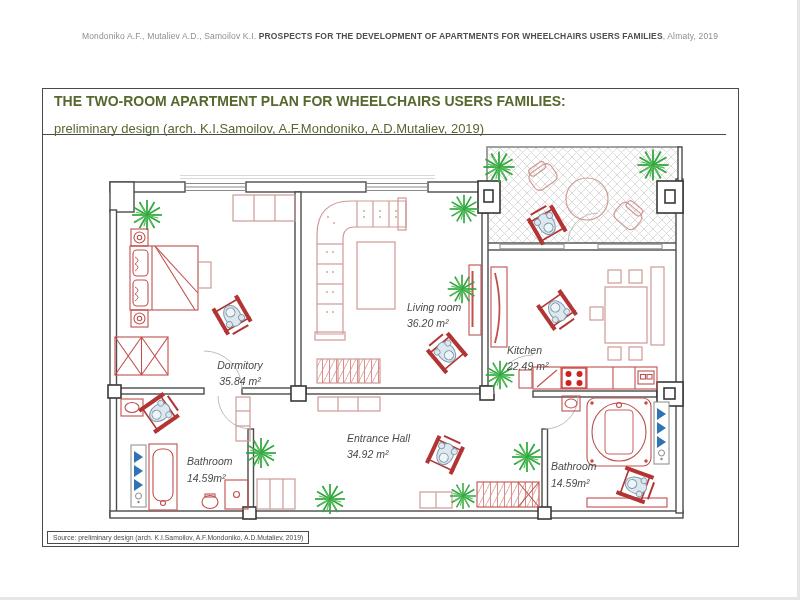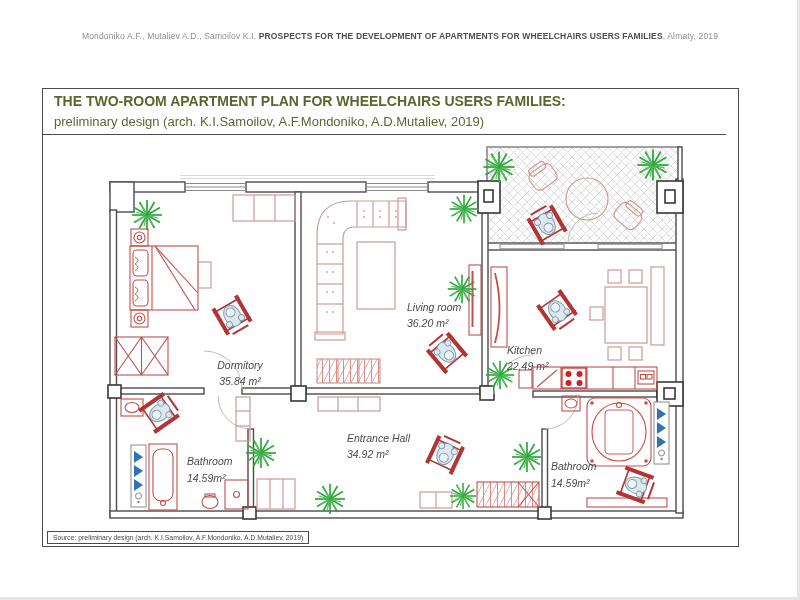--- a/index.html
+++ b/index.html
@@ -8,21 +8,21 @@
   .edge-r { position:absolute; right:0; top:0; width:3px; height:100%; background:#e6e6e6; }
   .edge-b { position:absolute; left:0; bottom:0; width:100%; height:3px; background:#e6e6e6; }
   .doc-header { position:absolute; top:31px; left:0; right:0; text-align:center;
                 font-size:8.5px; color:#8f8f8f; letter-spacing:0.15px; }
   .doc-header b { color:#4f4f4f; }
   .panel { position:absolute; left:42px; top:88px; width:695px; height:457px;
            border:1.5px solid #4a4a4a; background:#fff; }
   .title-block { position:absolute; top:0; left:0; right:12px; height:41px;
                  border-bottom:1.4px solid #4a4a4a; padding:4px 11px 0 11px; }
   .panel-title { font-size:14px; font-weight:bold; color:#56682e; }
-  .panel-subtitle { font-size:13px; color:#56682e; margin-top:5px; }
+  .panel-subtitle { font-size:13px; color:#56682e; margin-top:12px; }
   .plan-svg { position:absolute; left:52px; top:50px; }
   .source-box { position:absolute; left:4px; bottom:2px; border:1px solid #4a4a4a;
                 font-size:6.8px; color:#4a4a4a; padding:2px 5px 2px 5px; background:#fff; }
   
   .wall  { fill:#ffffff; stroke:#4c4c4c; stroke-width:1.4; }
   .post  { fill:#ffffff; stroke:#383838; stroke-width:1.6; }
   .win   { stroke:#8a8a8a; stroke-width:1; fill:none; }
   .roof  { stroke:#d8d8d8; stroke-width:1; fill:none; }
   .arc   { stroke:#bdbdbd; stroke-width:1; fill:none; }
   .fr    { stroke:#c0504d; fill:none; stroke-width:1.1; }

